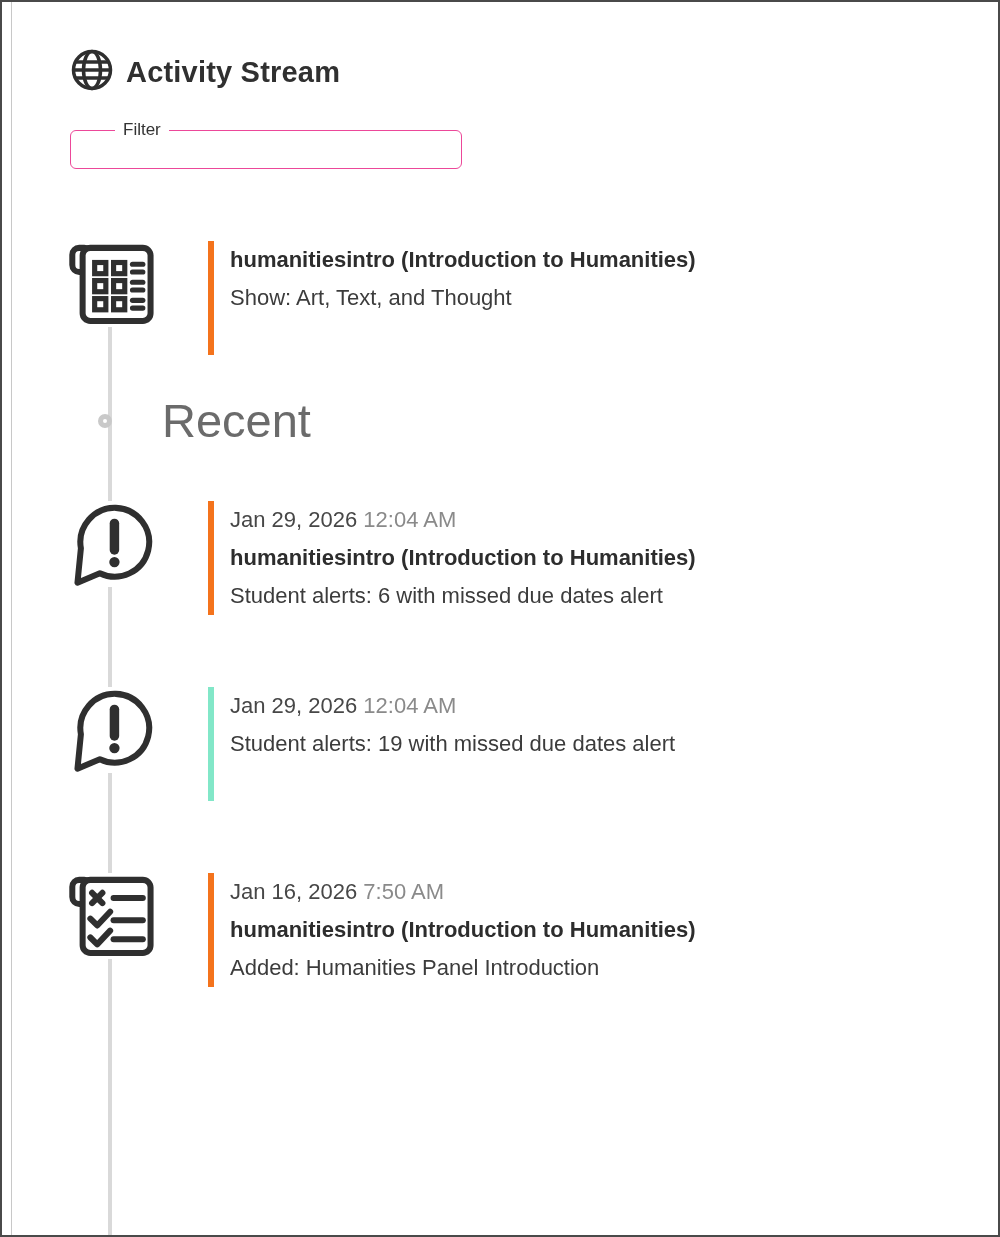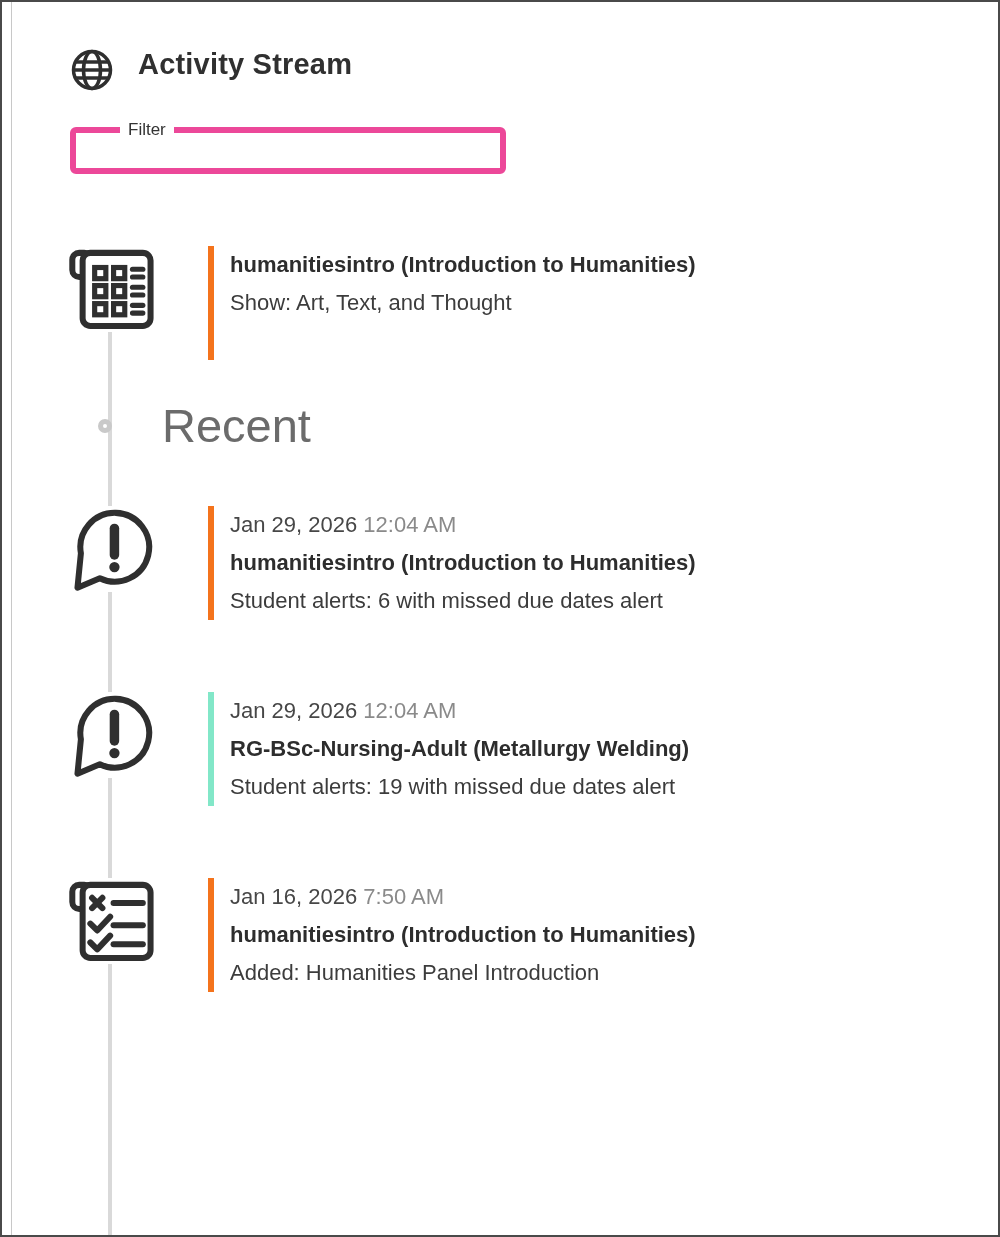--- a/index.html
+++ b/index.html
@@ -23,36 +23,36 @@
     position: absolute;
     left: 106px; top: 314px; bottom: 0;
     width: 4px;
     background: #d9d9d9;
     z-index: 0;
   }
 
   
   .app-header {
     position: relative; z-index: 1;
-    display: flex; gap: 24px;
+    display: flex; align-items: center; gap: 12px;
     margin: 46px 0 0 68px;
   }
   .app-title {
     font-size: 29px;
     font-weight: bold;
     color: #303030;
     letter-spacing: .2px;
   }
 
   
   fieldset.filter {
     position: relative; z-index: 1;
     margin: 24px 0 0 68px;
-    width: 436px;
-    border: 6px solid #ec4899;
+    width: 392px;
+    border: 1px solid #ec4899;
     border-radius: 6px;
     padding: 4px 18px 24px 28px;
     cursor: pointer;
   }
   fieldset.filter legend {
     font-size: 17px;
     color: #333333;
     padding: 0 8px;
     margin-left: 16px;
   }
@@ -239,21 +239,20 @@
       <svg width="86" height="86" viewBox="0 0 100 100">
           <use href="#def-alert-bubble"></use>
         </svg>
     </div>
     <div class="accent" data-accent="teal"></div>
     <div class="entry-text">
       <div>
         <span class="entry-date">Jan 29, 2026</span>
         <span class="entry-time">12:04 AM</span>
       </div>
-      <div class="entry-course">RG-BSc-Nursing-Adult (Metallurgy Welding)</div>
       <div class="entry-desc">Student alerts: 19 with missed due dates alert</div>
     </div>
   </article>
 
   <article class="entry">
     <div class="icon-holder">
       <svg width="86" height="86" viewBox="0 0 100 100">
           <use href="#def-checklist"></use>
         </svg>
     </div>

